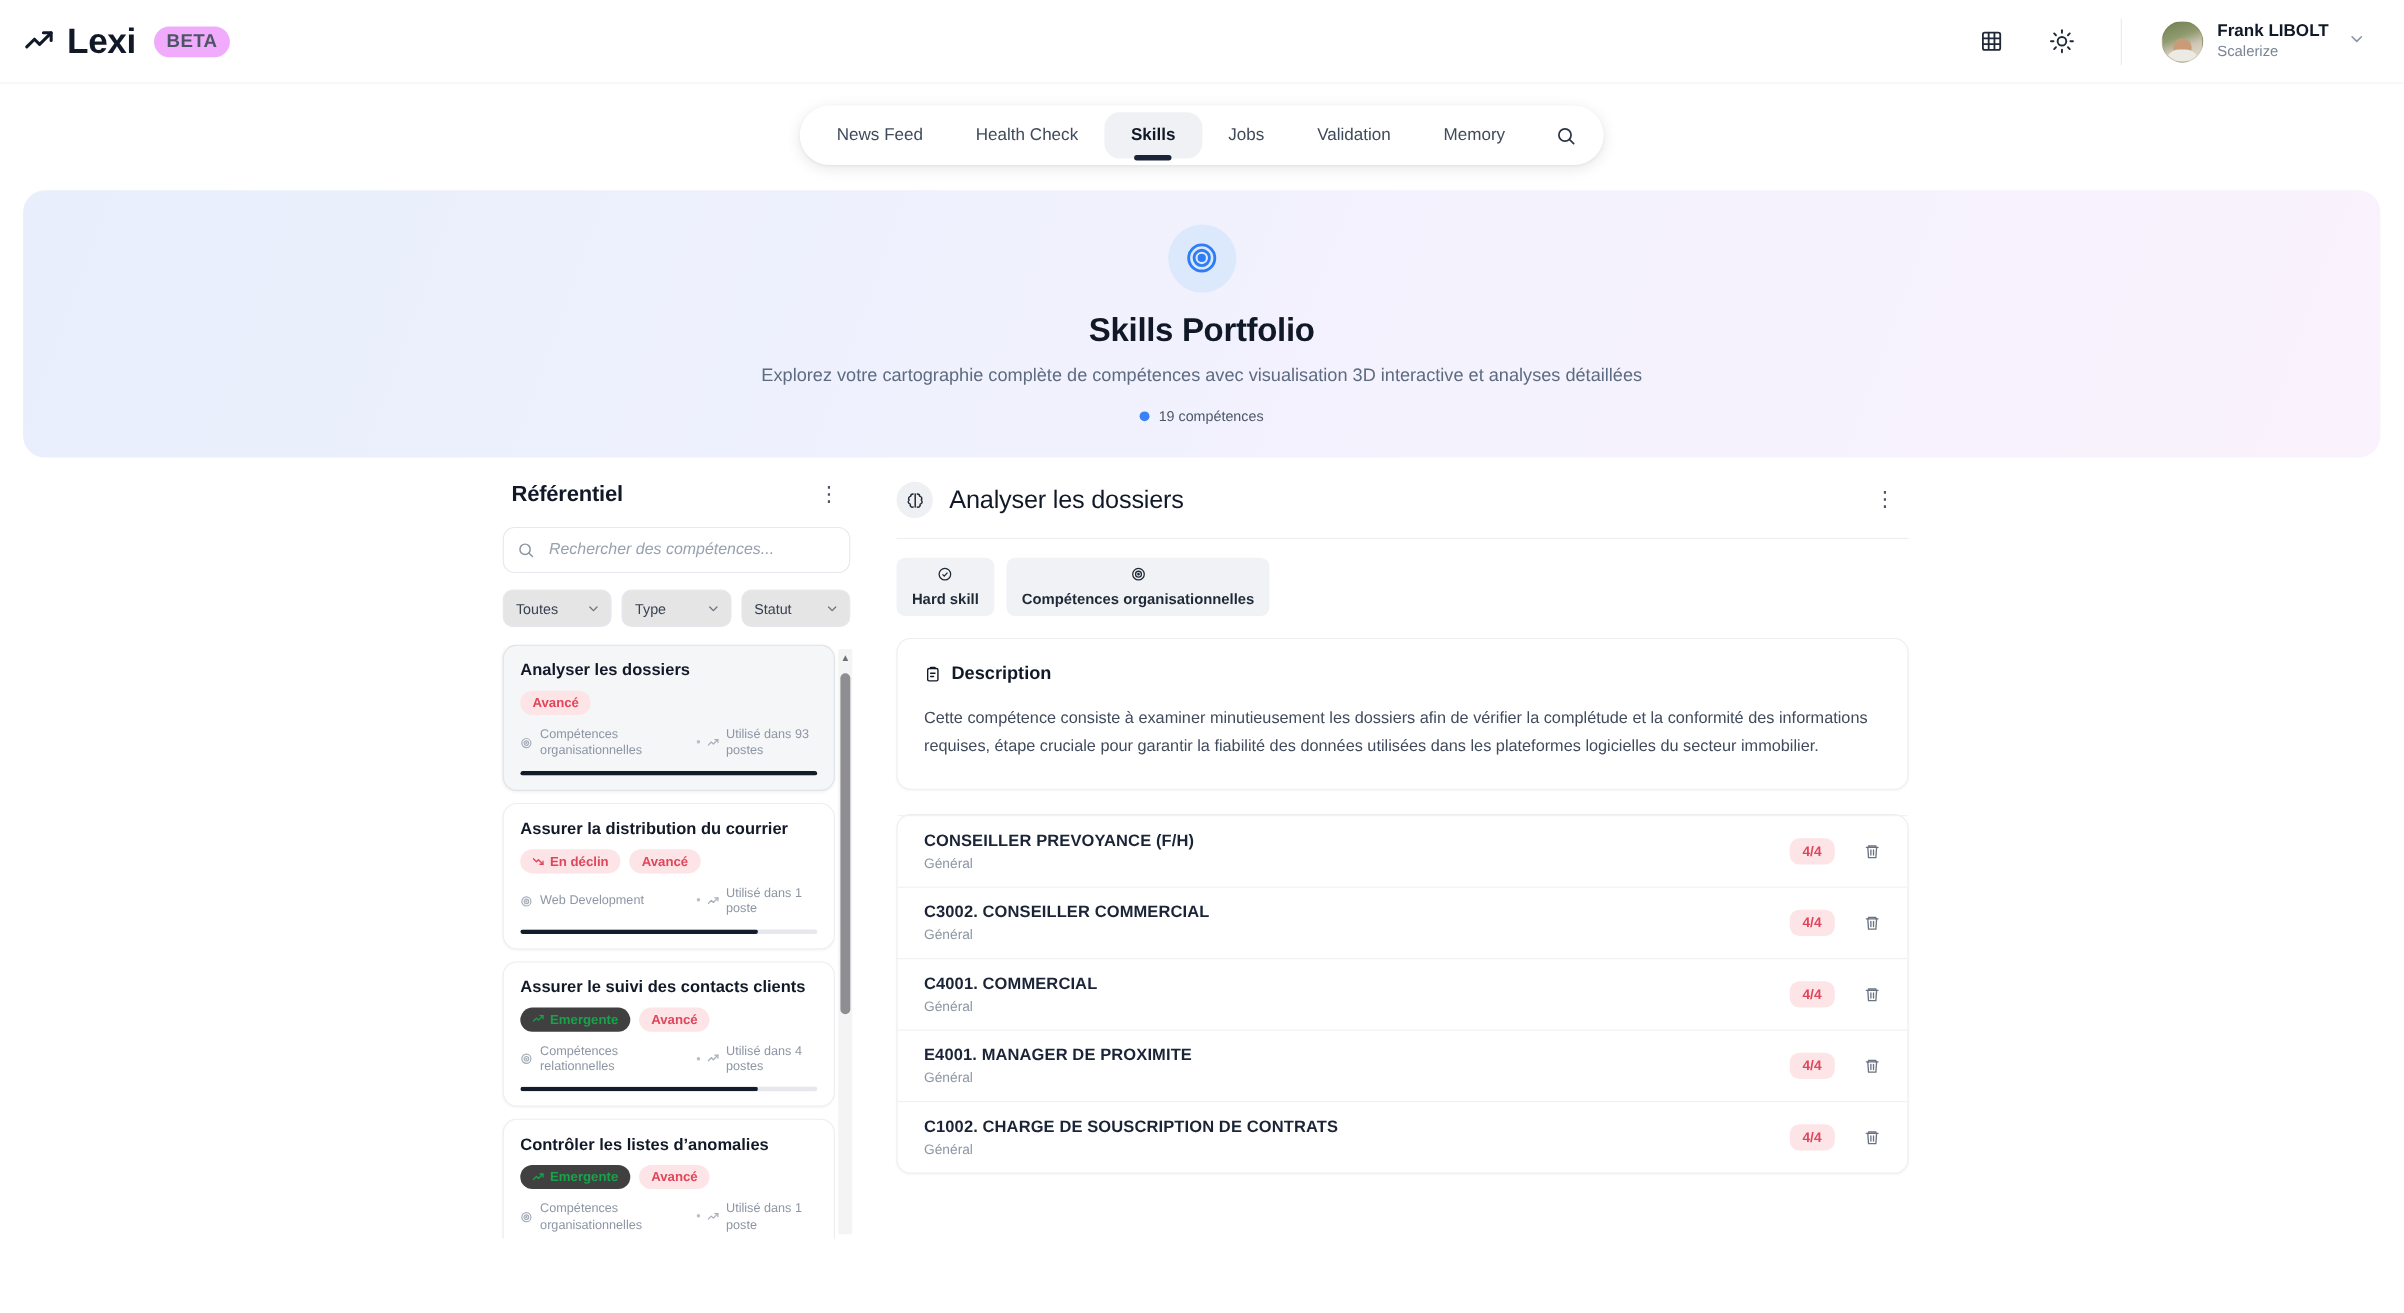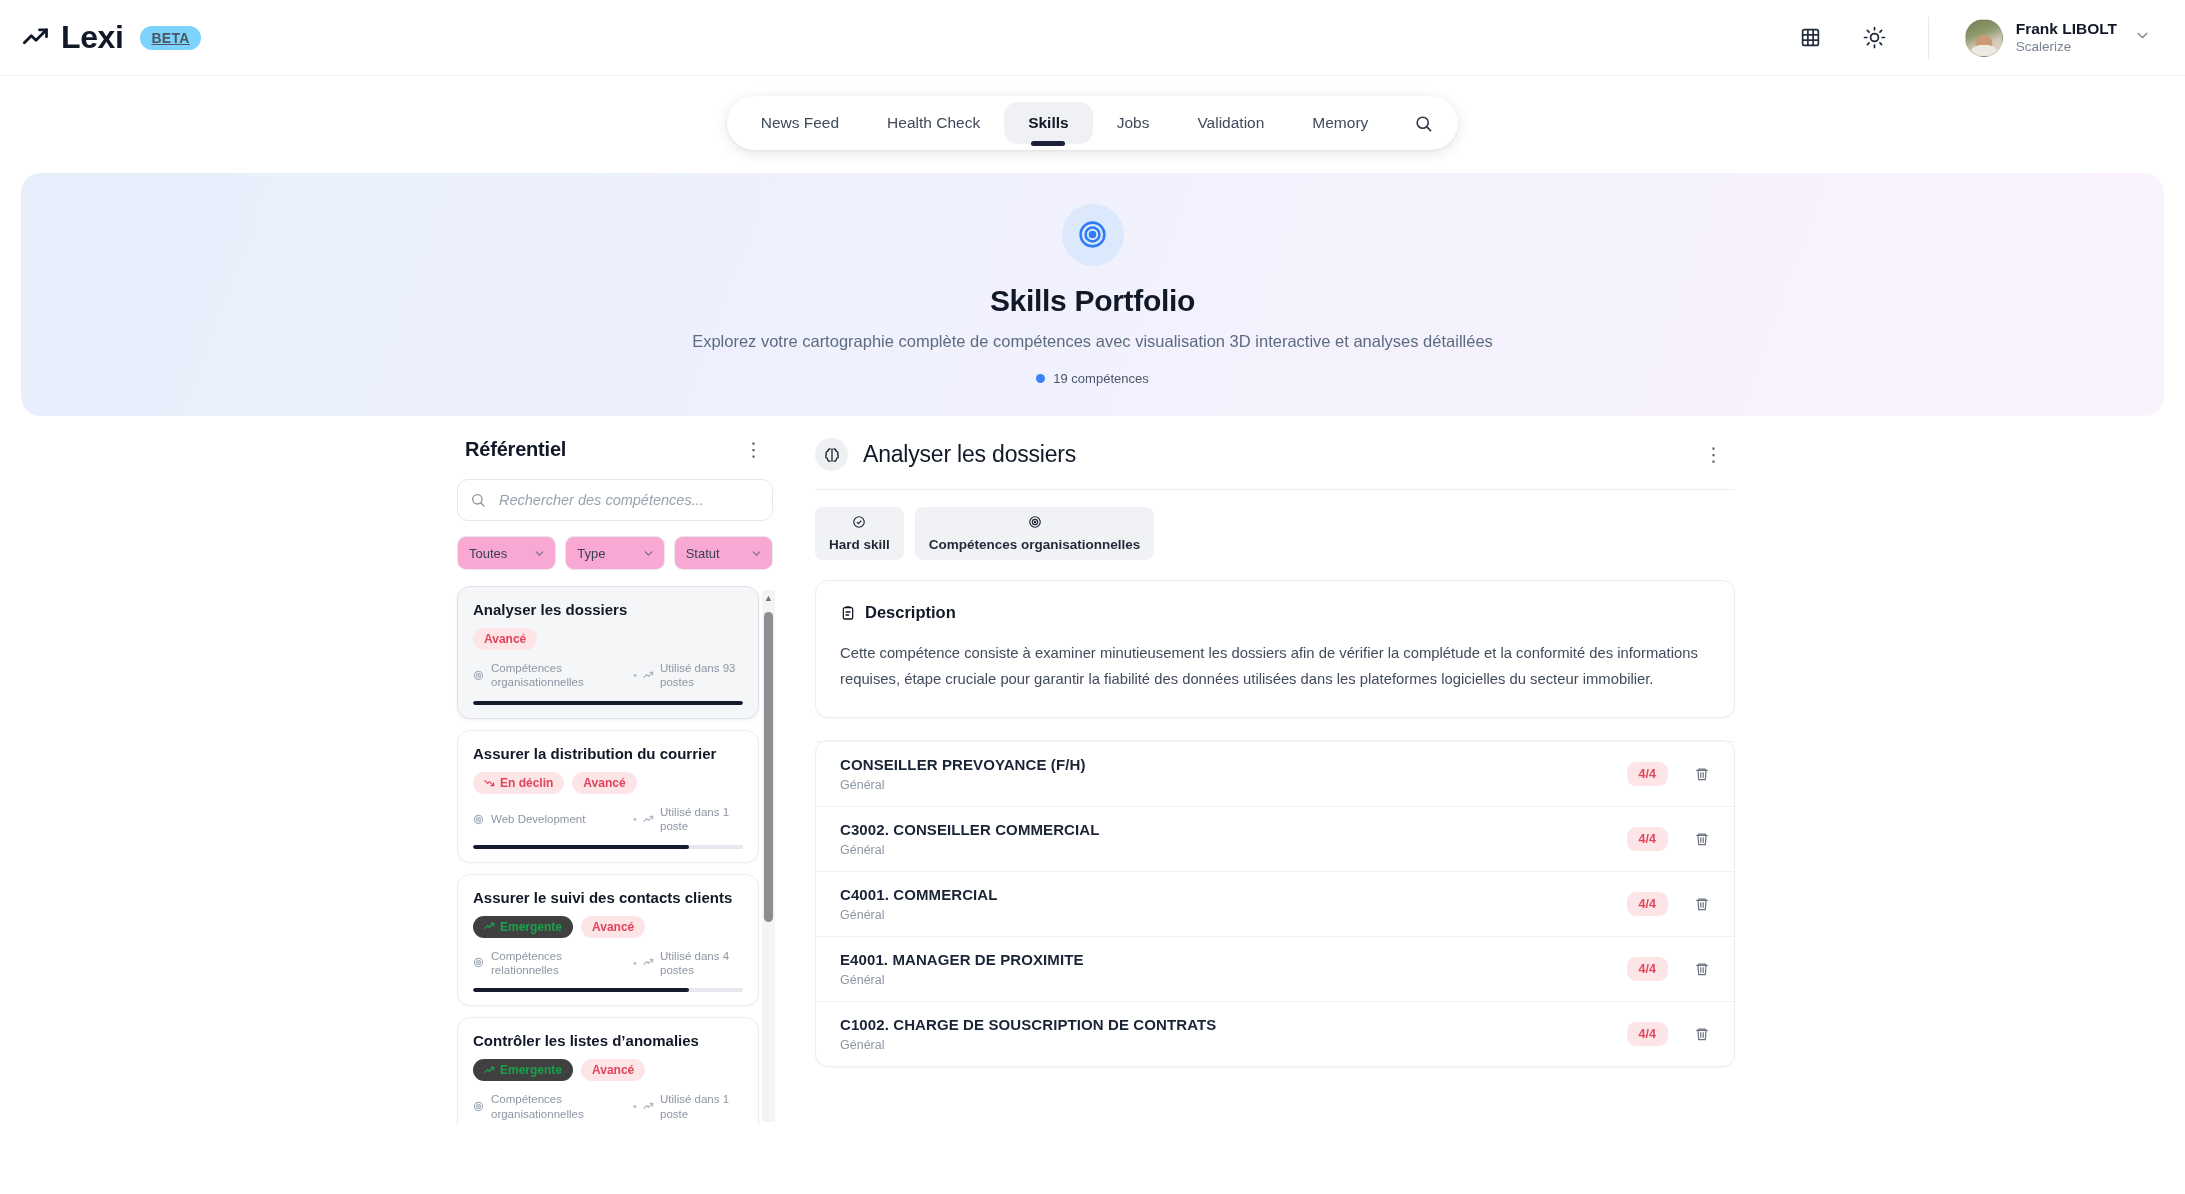--- a/index.html
+++ b/index.html
@@ -17,25 +17,24 @@
     display: flex; align-items: center;
     padding: 0 34px 0 22px;
     background: #ffffff;
     border-bottom: 1px solid #f1f2f5;
   }
   .brand { display: flex; align-items: center; gap: 11px; }
   .brand-mark { width: 28px; height: 28px; display: block; }
   .brand-name { font-size: 32px; font-weight: 700; letter-spacing: -0.4px; color: #111827; }
   .beta-pill {
     margin-left: 6px;
-    background: #7dd3fc; color: #4b5563;
-    font-size: 14px; font-weight: 600;
+    background: #f0abfc; color: #4b5563;
+    font-size: 17px; font-weight: 600;
     padding: 4px 11px; border-radius: 999px;
     letter-spacing: 0.3px;
-    text-decoration: underline;
   }
   .topbar-spacer { flex: 1; }
   .topbar-right { display: flex; align-items: center; gap: 30px; }
   .icon-btn {
     width: 34px; height: 34px;
     display: flex; align-items: center; justify-content: center;
     color: #1f2937; cursor: pointer;
   }
   .vdivider { width: 1px; height: 42px; background: #e7e9ee; margin: 0 6px; }
   .user-block { display: flex; align-items: center; gap: 13px; cursor: pointer; }
@@ -144,21 +143,21 @@
     font-style: italic;
   }
   .search-box input::placeholder { color: #98a1b0; }
   .search-ico {
     position: absolute; left: 13px; top: 50%; transform: translateY(-50%);
     color: #8b94a3; display: flex;
   }
   .filters { display: flex; gap: 9px; margin: 0 2px 16px 2px; }
   .filter {
     flex: 1; height: 34px;
-    border: 1px solid #e6e8ed; border-radius: 9px; background: #f9a8d4;
+    border: 1px solid #e6e8ed; border-radius: 9px; background: #e5e5e5;
     display: flex; align-items: center; justify-content: space-between;
     padding: 0 9px 0 11px; font-size: 13px; color: #374151;
     cursor: pointer;
   }
   .filter svg { color: #6b7280; flex: none; }
 
   
   .skill-list {
     position: relative;
     height: 540px;

